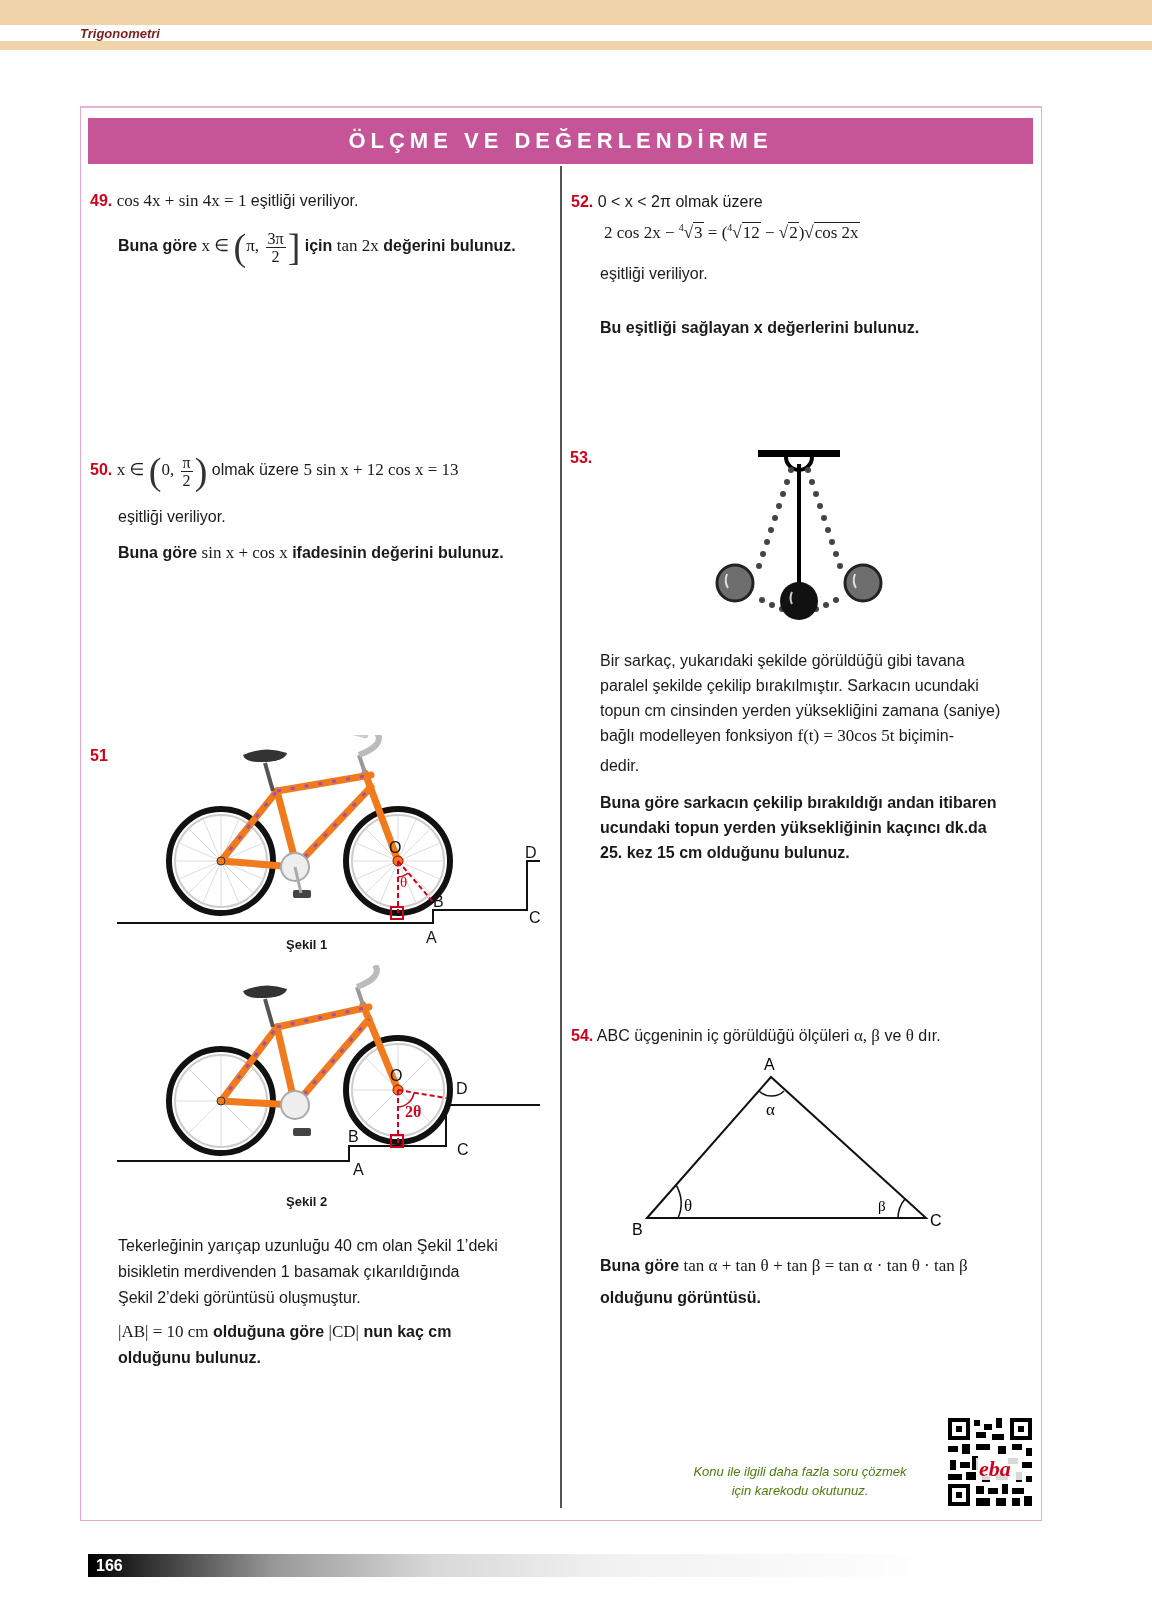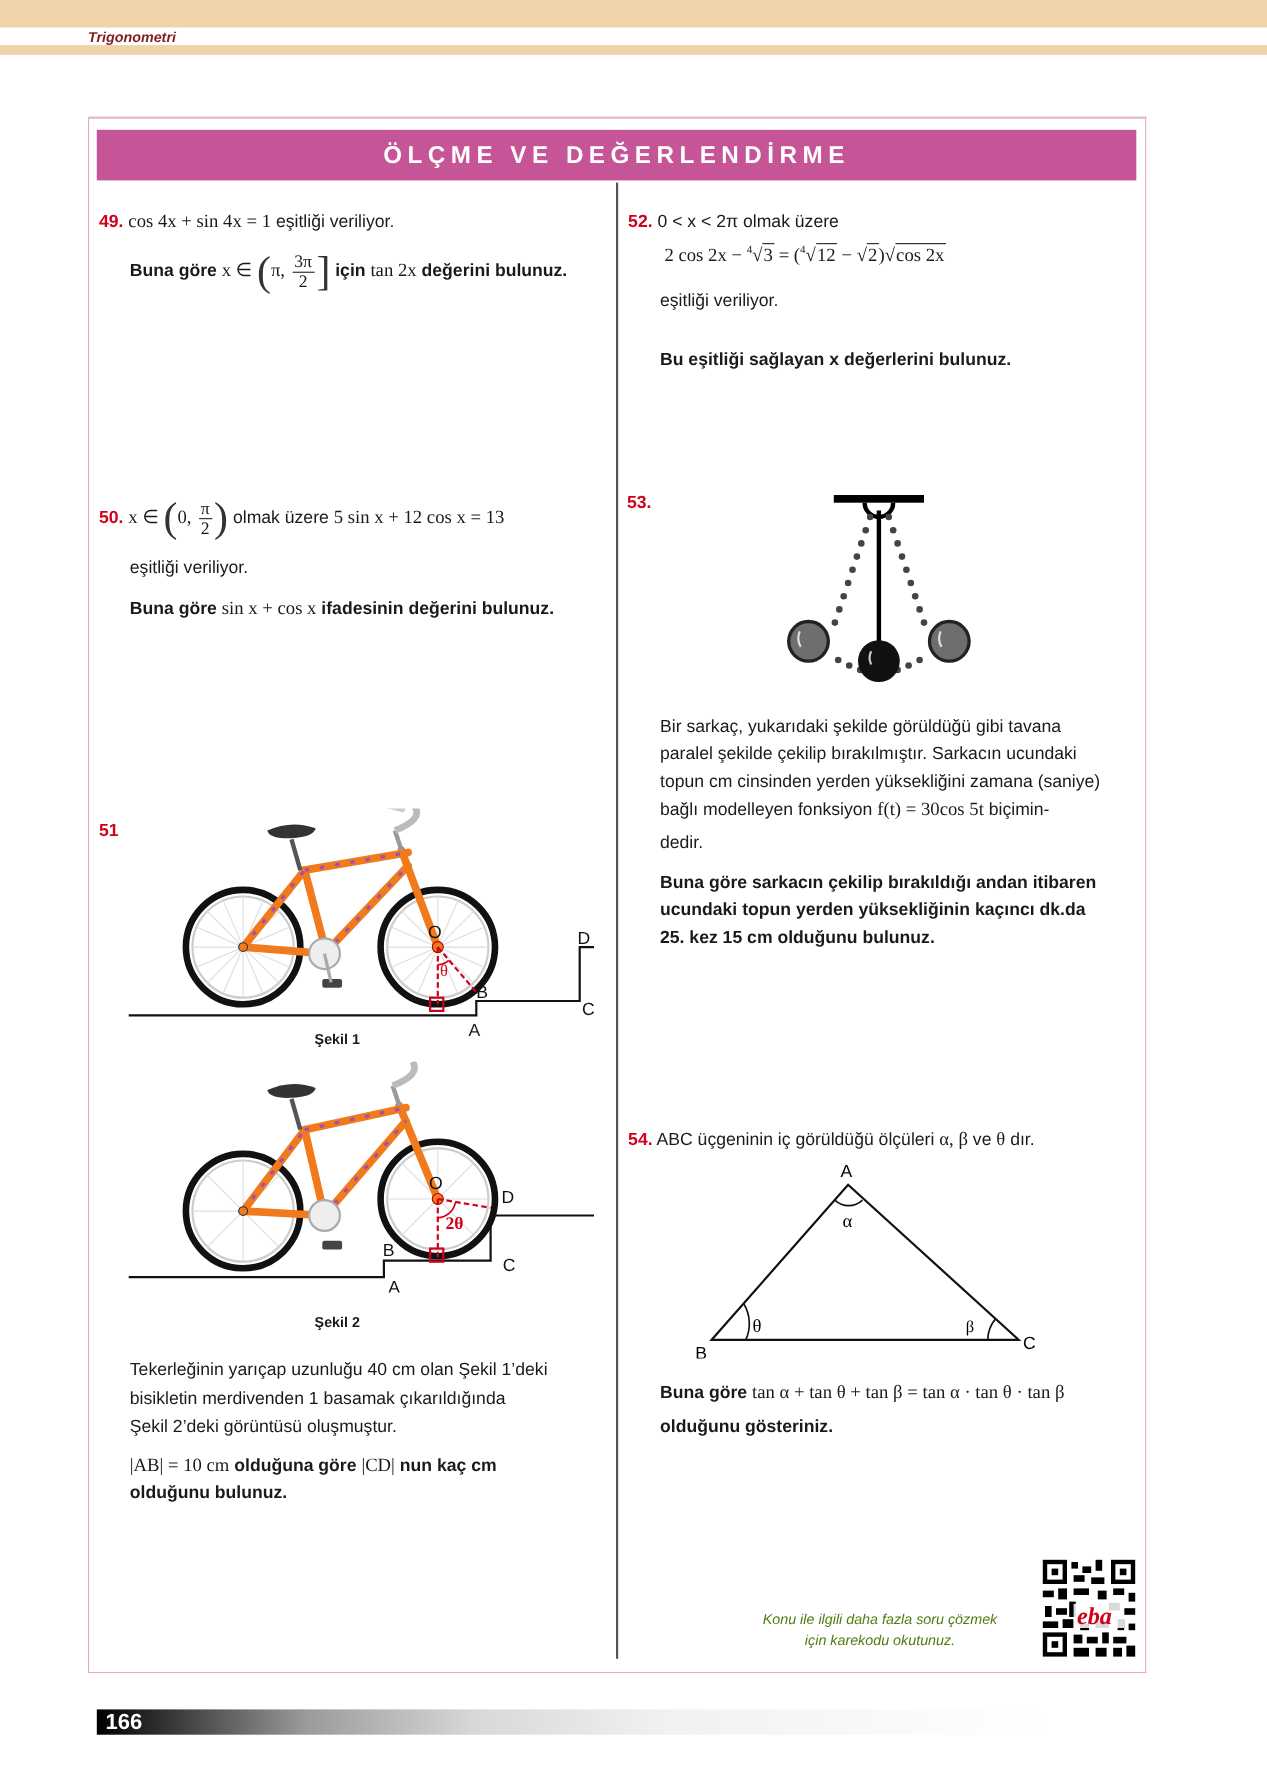--- a/index.html
+++ b/index.html
@@ -16,21 +16,21 @@
   .b{font-weight:bold;}
   .m{font-family:"Liberation Serif",serif;font-size:17px;}
   .frac{display:inline-block;vertical-align:middle;text-align:center;font-family:"Liberation Serif",serif;font-size:16px;line-height:17px;margin:0 2px;}
   .frac .t{display:block;border-bottom:1px solid #222;padding:0 2px;}
   .frac .bt{display:block;padding:0 2px;}
   .bigp{font-family:"Liberation Serif",serif;font-size:38px;font-weight:100;vertical-align:middle;line-height:38px;color:#333;}
   .sqrt{border-top:1.5px solid #222;padding:0 1px;}
   .fig-cap{font-size:13px;font-weight:bold;}
   .lbl{font-size:16px;}
   .page-bar{left:88px;top:1554px;width:860px;height:23px;background:linear-gradient(90deg,#000 0%,#2a2a2a 6%,#9a9a9a 22%,#d8d8d8 40%,#f1f1f1 60%,#fafafa 85%,#fff 100%);}
-  .page-num{left:96px;top:1555px;font-size:20px;font-weight:bold;color:#fff;line-height:22px;}
+  .page-num{left:96px;top:1555px;font-size:16px;font-weight:bold;color:#fff;line-height:22px;}
   .qr-note{left:680px;top:1462px;width:240px;font-size:13px;font-style:italic;text-align:center;line-height:19px;color:#4d7c0f;}
 </style>
 </head>
 <body>
 
 <div class="abs topband1"></div>
 <div class="abs chapter">Trigonometri</div>
 <div class="abs topband2"></div>
 
 <div class="abs frame"></div>
@@ -291,21 +291,21 @@
   <text x="12" y="180" font-family="Liberation Sans, sans-serif" font-size="16">B</text>
   <text x="310" y="171" font-family="Liberation Sans, sans-serif" font-size="16">C</text>
   <text x="146" y="60" font-family="Liberation Serif, serif" font-size="17">α</text>
   <text x="64" y="156" font-family="Liberation Serif, serif" font-size="17">θ</text>
   <text x="258" y="156" font-family="Liberation Serif, serif" font-size="15">β</text>
 </svg>
 <div class="abs q" style="left:600px;top:1254px;white-space:nowrap;">
   <span class="b">Buna göre</span>
   <span class="m">tan α + tan θ + tan β = tan α · tan θ · tan β</span>
 </div>
-<div class="abs q b" style="left:600px;top:1286px;">olduğunu gösteriniz.</div>
+<div class="abs q b" style="left:600px;top:1286px;">olduğunu görüntüsü.</div>
 
 <div class="abs qr-note">
   <div>Konu ile ilgili daha fazla soru çözmek</div>
   <div>için karekodu okutunuz.</div>
 </div>
 <svg class="abs" style="left:946px;top:1416px;" width="88" height="92">
   <rect width="88" height="92" fill="#fff"></rect>
   <g fill="#000">
     <rect x="2" y="2" width="22" height="22"></rect>
       <rect x="64" y="2" width="22" height="22"></rect>

